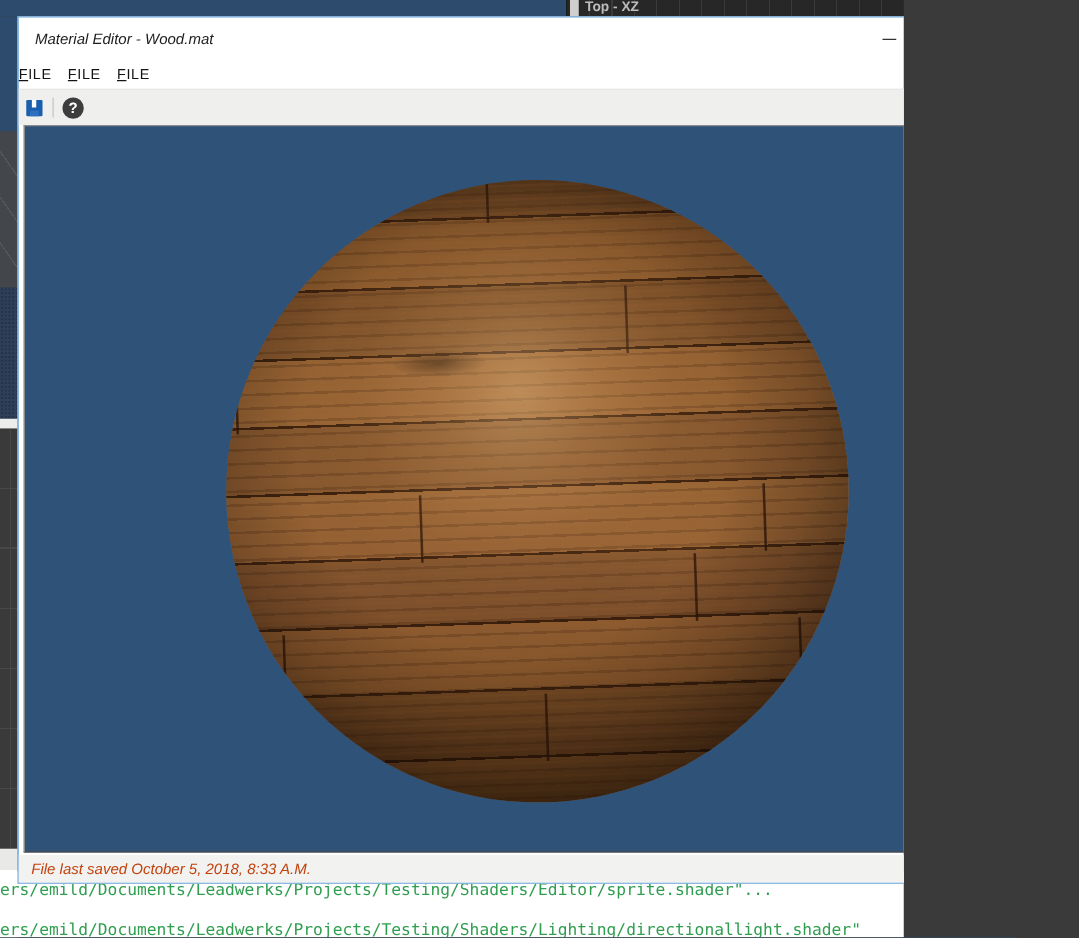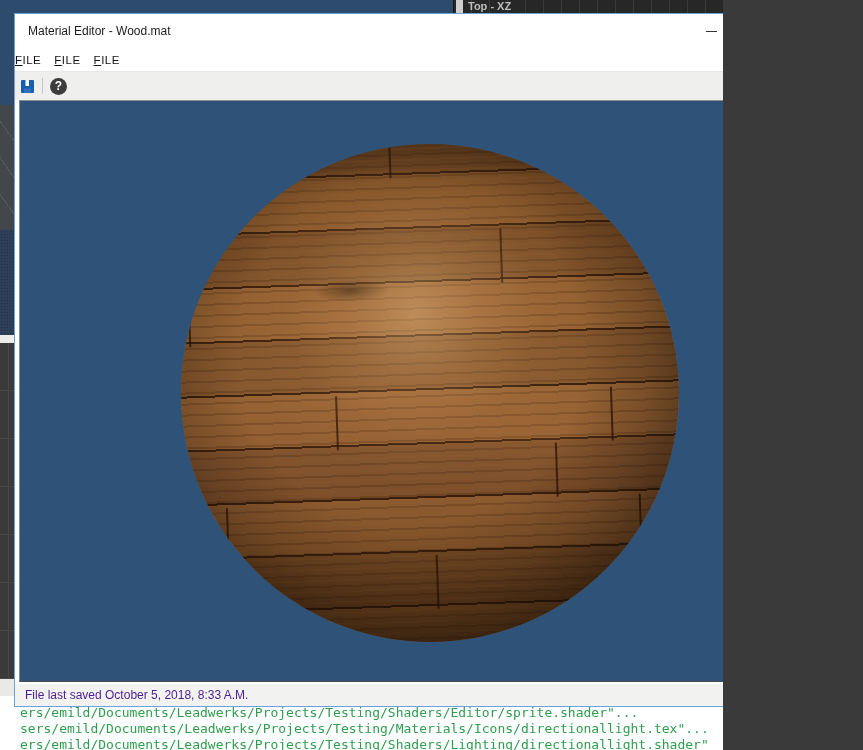--- a/index.html
+++ b/index.html
@@ -30,28 +30,28 @@
   .ls-mark { position:absolute; left:2px; top:699px; width:6px; height:20px; background:#4a4a4a; }
 
   .rs-track { position:absolute; left:845px; top:13px; width:18px; height:684px; background:#333333;
     background-image: repeating-linear-gradient(180deg, transparent 0 29px, #2a2a2a 29px 31px); }
   .rs-thumb { position:absolute; left:846px; top:293px; width:16px; height:32px;
     background:#c6cfd4; border:1px solid #8fa0ab; }
   .rs-line { position:absolute; left:845px; top:696px; width:18px; height:2px; background:#97999b; }
 
   .console { position:absolute; left:0; top:697px; width:863px; height:53px; background:#ffffff;
     font-family:"DejaVu Sans Mono", monospace; font-size:13px; color:#2f9e4f; overflow:hidden; }
-  .console-line { position:absolute; left:0; white-space:nowrap;padding-left:20px; }
+  .console-line { position:absolute; left:0; white-space:nowrap; }
   .cl0 { top:8px; } .cl1 { top:24px; } .cl2 { top:40px; }
 
   
   .window { position:absolute; left:14px; top:13px; width:831px; height:694px;
     background:#ffffff; border:1px solid #6aa3d8; display:flex; flex-direction:column; }
   .titlebar { height:34px; display:flex; align-items:center; flex:none; }
-  .title { font-size:12px; color:#1c1c1c; padding-left:13px; }
+  .title { font-size:12px; color:#1c1c1c; padding-left:13px;font-style:italic; }
   .controls { margin-left:auto; display:flex; height:100%; }
   .ctrl { width:53px; height:100%; display:flex; align-items:center; justify-content:center; }
   .min-glyph { width:11px; height:1px; background:#333; }
   .max-glyph { width:10px; height:10px; border:1px solid #333; }
   .close-glyph { font-size:12px; color:#333; line-height:1; }
 
   .menubar { height:23px; display:flex; align-items:center; padding-left:0; gap:13px; flex:none; }
   .menu-item { display:inline-block; font-size:11.5px; color:#141414; letter-spacing:0.5px; cursor:default; }
   .menu-item::first-letter { text-decoration:underline; }
 
@@ -80,21 +80,21 @@
   .vseam { position:absolute; width:2px; background:rgba(40,19,7,0.75); }
   .sphere::after { content:""; position:absolute; inset:0; border-radius:50%;
     background-image:
       radial-gradient(circle at 47% 34%, rgba(255,210,150,0.38) 0%, rgba(255,195,130,0.18) 16%,
         rgba(255,180,110,0.05) 30%, rgba(0,0,0,0) 42%),
       radial-gradient(circle at 46% 42%, rgba(0,0,0,0) 44%, rgba(20,10,4,0.22) 60%,
         rgba(12,6,2,0.55) 78%, rgba(8,4,2,0.82) 95%, rgba(6,3,1,0.9) 100%); }
 
   .statusbar { height:22px; background:#f2f2f1; display:flex; align-items:center;
     position:relative; flex:none; }
-  .status-text { font-size:12px; color:#4c1d95; padding-left:10px; }
+  .status-text { font-size:12px; color:#c2410c; padding-left:10px;font-style:italic; }
   .resize-grip { position:absolute; right:3px; bottom:3px; width:13px; height:13px;
     background-image: radial-gradient(circle, #9a9a9a 1.2px, transparent 1.5px);
     background-size:4.5px 4.5px; background-position:100% 100%;
     clip-path: polygon(100% 0, 100% 100%, 0 100%); }
 </style>
 </head>
 <body>
 
 <div class="screen">
 
@@ -111,21 +111,20 @@
   <div class="ls ls-panel"></div>
   <div class="ls ls-white"></div>
   <div class="ls-mark"></div>
 
   <div class="rs-track"></div>
   <div class="rs-thumb"></div>
   <div class="rs-line"></div>
 
   <div class="console">
     <div class="console-line cl0">ers/emild/Documents/Leadwerks/Projects/Testing/Shaders/Editor/sprite.shader"...</div>
-    <div class="console-line cl1">sers/emild/Documents/Leadwerks/Projects/Testing/Materials/Icons/directionallight.tex"...</div>
     <div class="console-line cl2">ers/emild/Documents/Leadwerks/Projects/Testing/Shaders/Lighting/directionallight.shader"</div>
   </div>
 
   <div class="window">
 
     <div class="titlebar">
       <div class="title">Material Editor - Wood.mat</div>
       <div class="controls">
         <div class="ctrl">
           <span class="min-glyph"></span>

